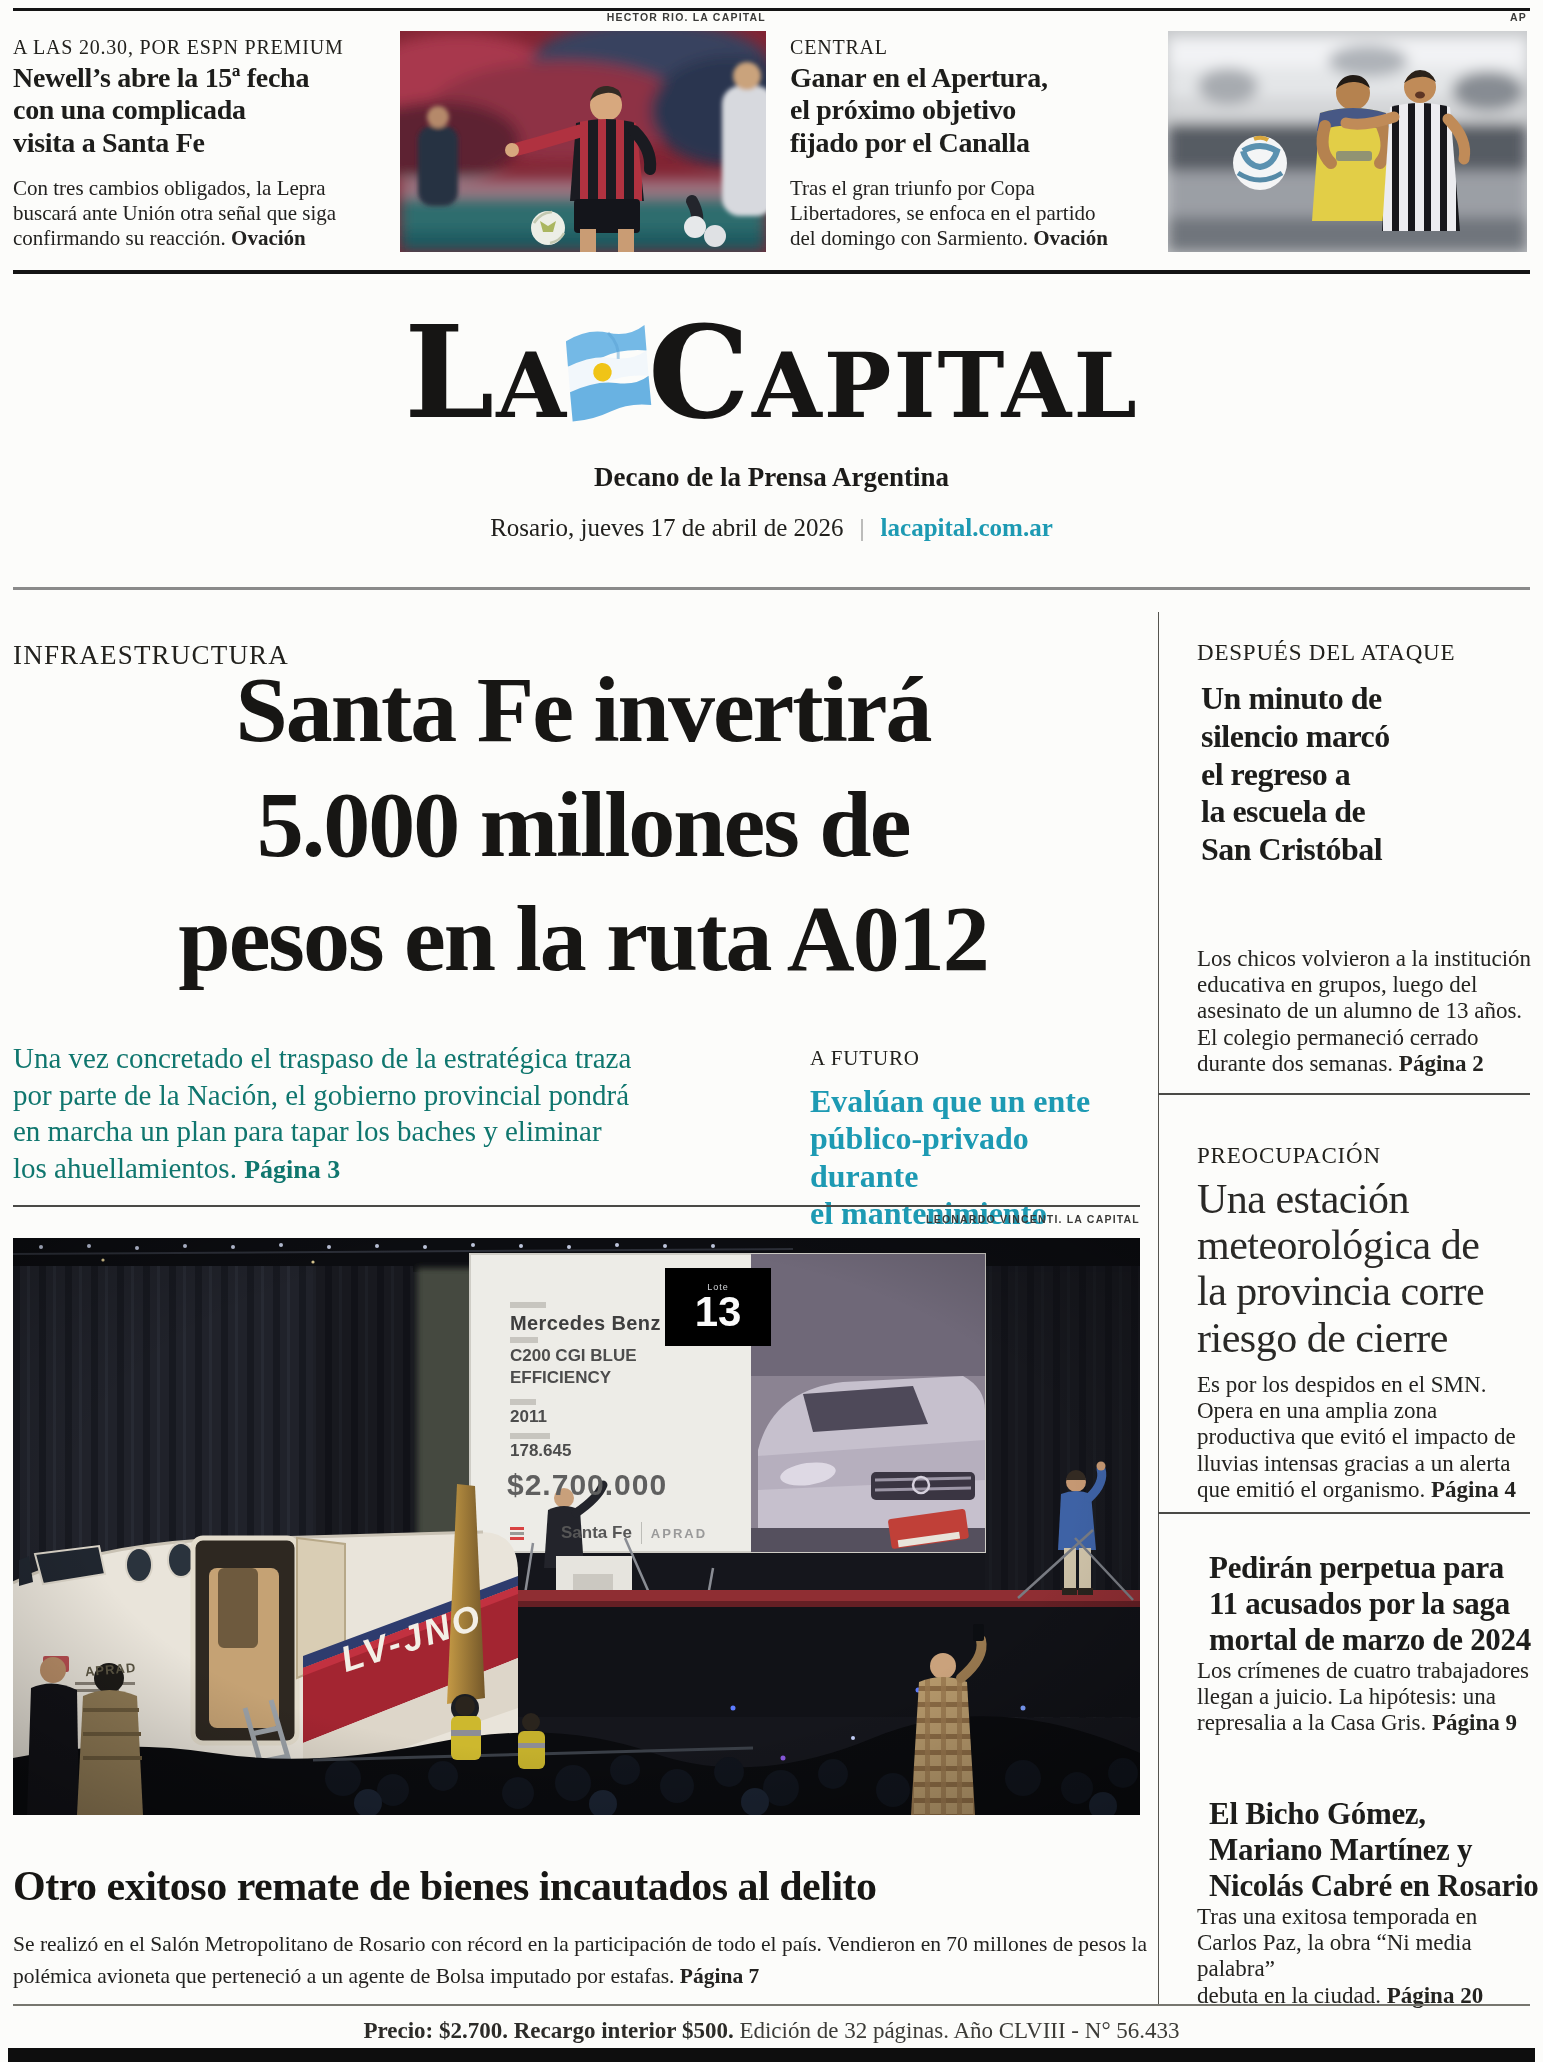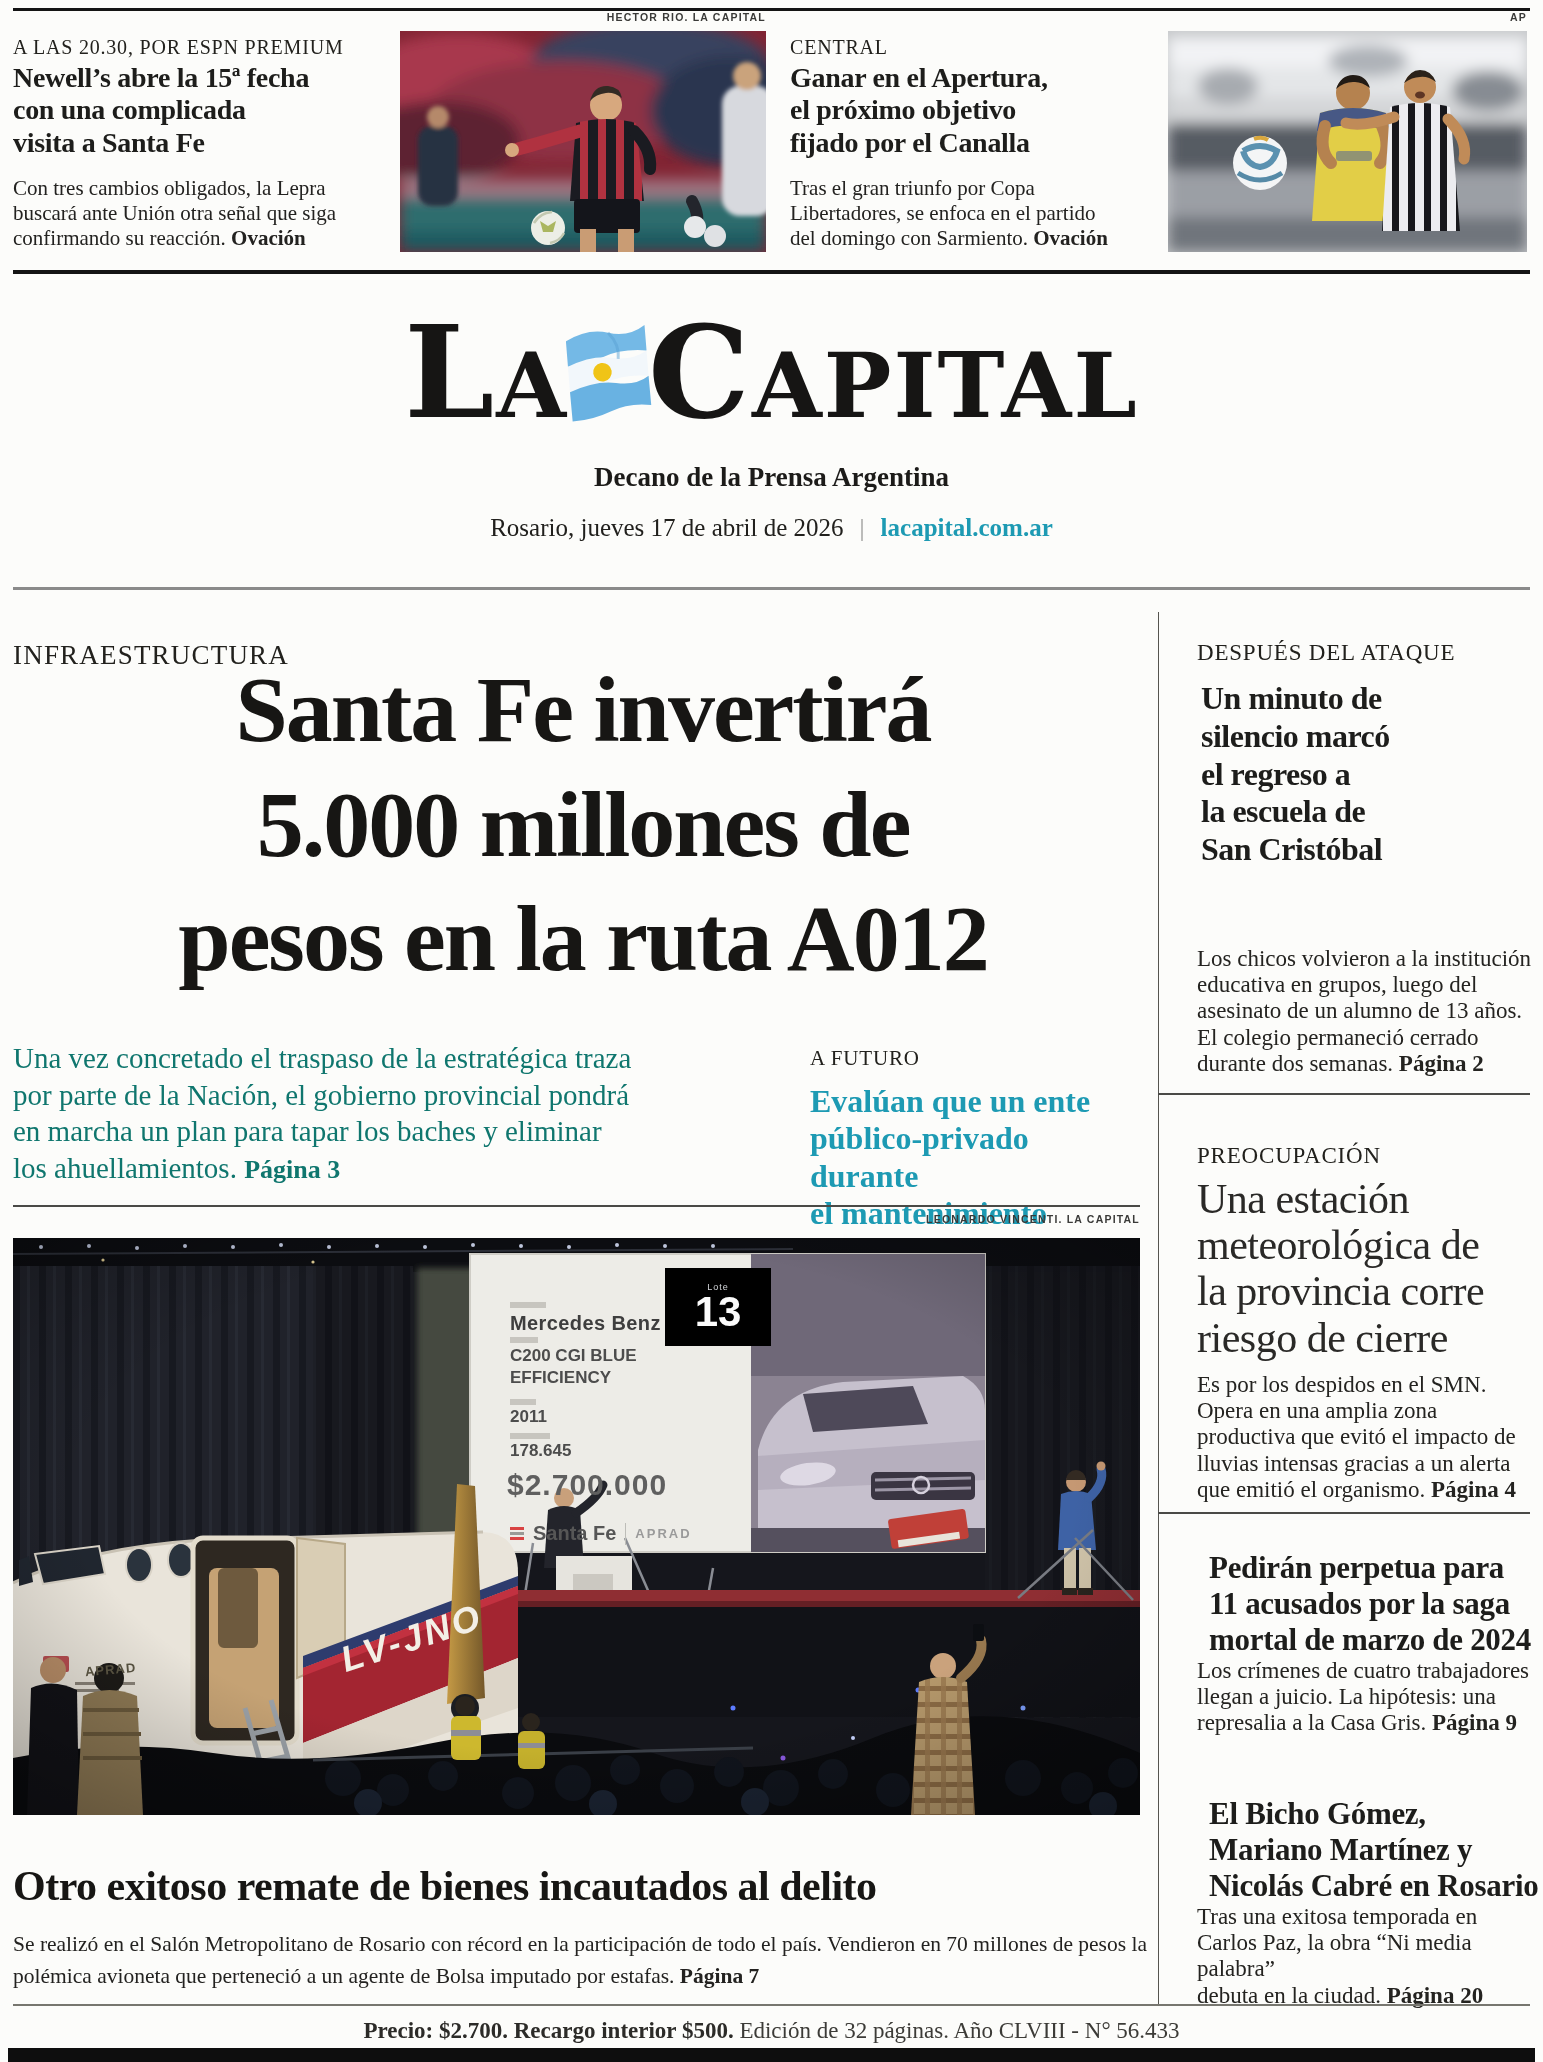--- a/index.html
+++ b/index.html
@@ -48,21 +48,21 @@
   .scr-year{left:497px;top:169px;font-size:17px;font-weight:700;color:#4c4c4c;}
   .scr-km{left:497px;top:203px;font-size:17px;font-weight:700;color:#4c4c4c;}
   .scr-price{left:494px;top:230px;font-size:30px;font-weight:700;color:#5f5f5f;letter-spacing:1px;}
   .scr-lot{left:652px;top:30px;width:106px;height:78px;background:#000000;display:flex;flex-direction:column;
            align-items:center;justify-content:center;}
   .scr-lot .lot-label{font-size:9px;color:#d4d6da;letter-spacing:1px;}
   .scr-lot .lot-num{font-size:42px;font-weight:700;color:#fbfbfb;line-height:.95;}
   .scr-sponsors{left:497px;top:284px;display:flex;align-items:center;gap:9px;}
   .sf-bars{width:14px;height:13px;display:flex;flex-direction:column;justify-content:space-between;}
   .sf-bars i{display:block;height:3px;}
-  .sf-name{font-size:20px;font-weight:700;color:#565656;}
+  .sf-name{font-size:17px;font-weight:700;color:#565656;margin-left:28px;}
   .sp-div{width:1px;height:22px;background:#bdbdb8;}
   .sp-aprad{font-size:13px;color:#9a9a9a;letter-spacing:2px;font-weight:700;}
   .plane-reg{left:298px;top:412px;width:212px;text-align:center;font-size:36px;font-weight:700;
              font-style:italic;color:#f3efe6;letter-spacing:3px;transform:rotate(-18deg);transform-origin:left center;}
   .plane-txt{left:72px;top:424px;font-size:13px;font-weight:700;color:#55503f;letter-spacing:1px;transform:rotate(-5deg);}
   .b-head{font-size:42px;font-weight:700;letter-spacing:-.5px;margin:0;color:#171614;}
   .b-body{font-size:21.5px;line-height:32px;color:#232220;}
   
   .footer-line{left:0;top:2018px;width:1543px;text-align:center;font-size:23px;color:#2c2b28;}
   .footer-bar{left:8px;top:2048px;width:1527px;height:14px;background:#0e0e0e;}

